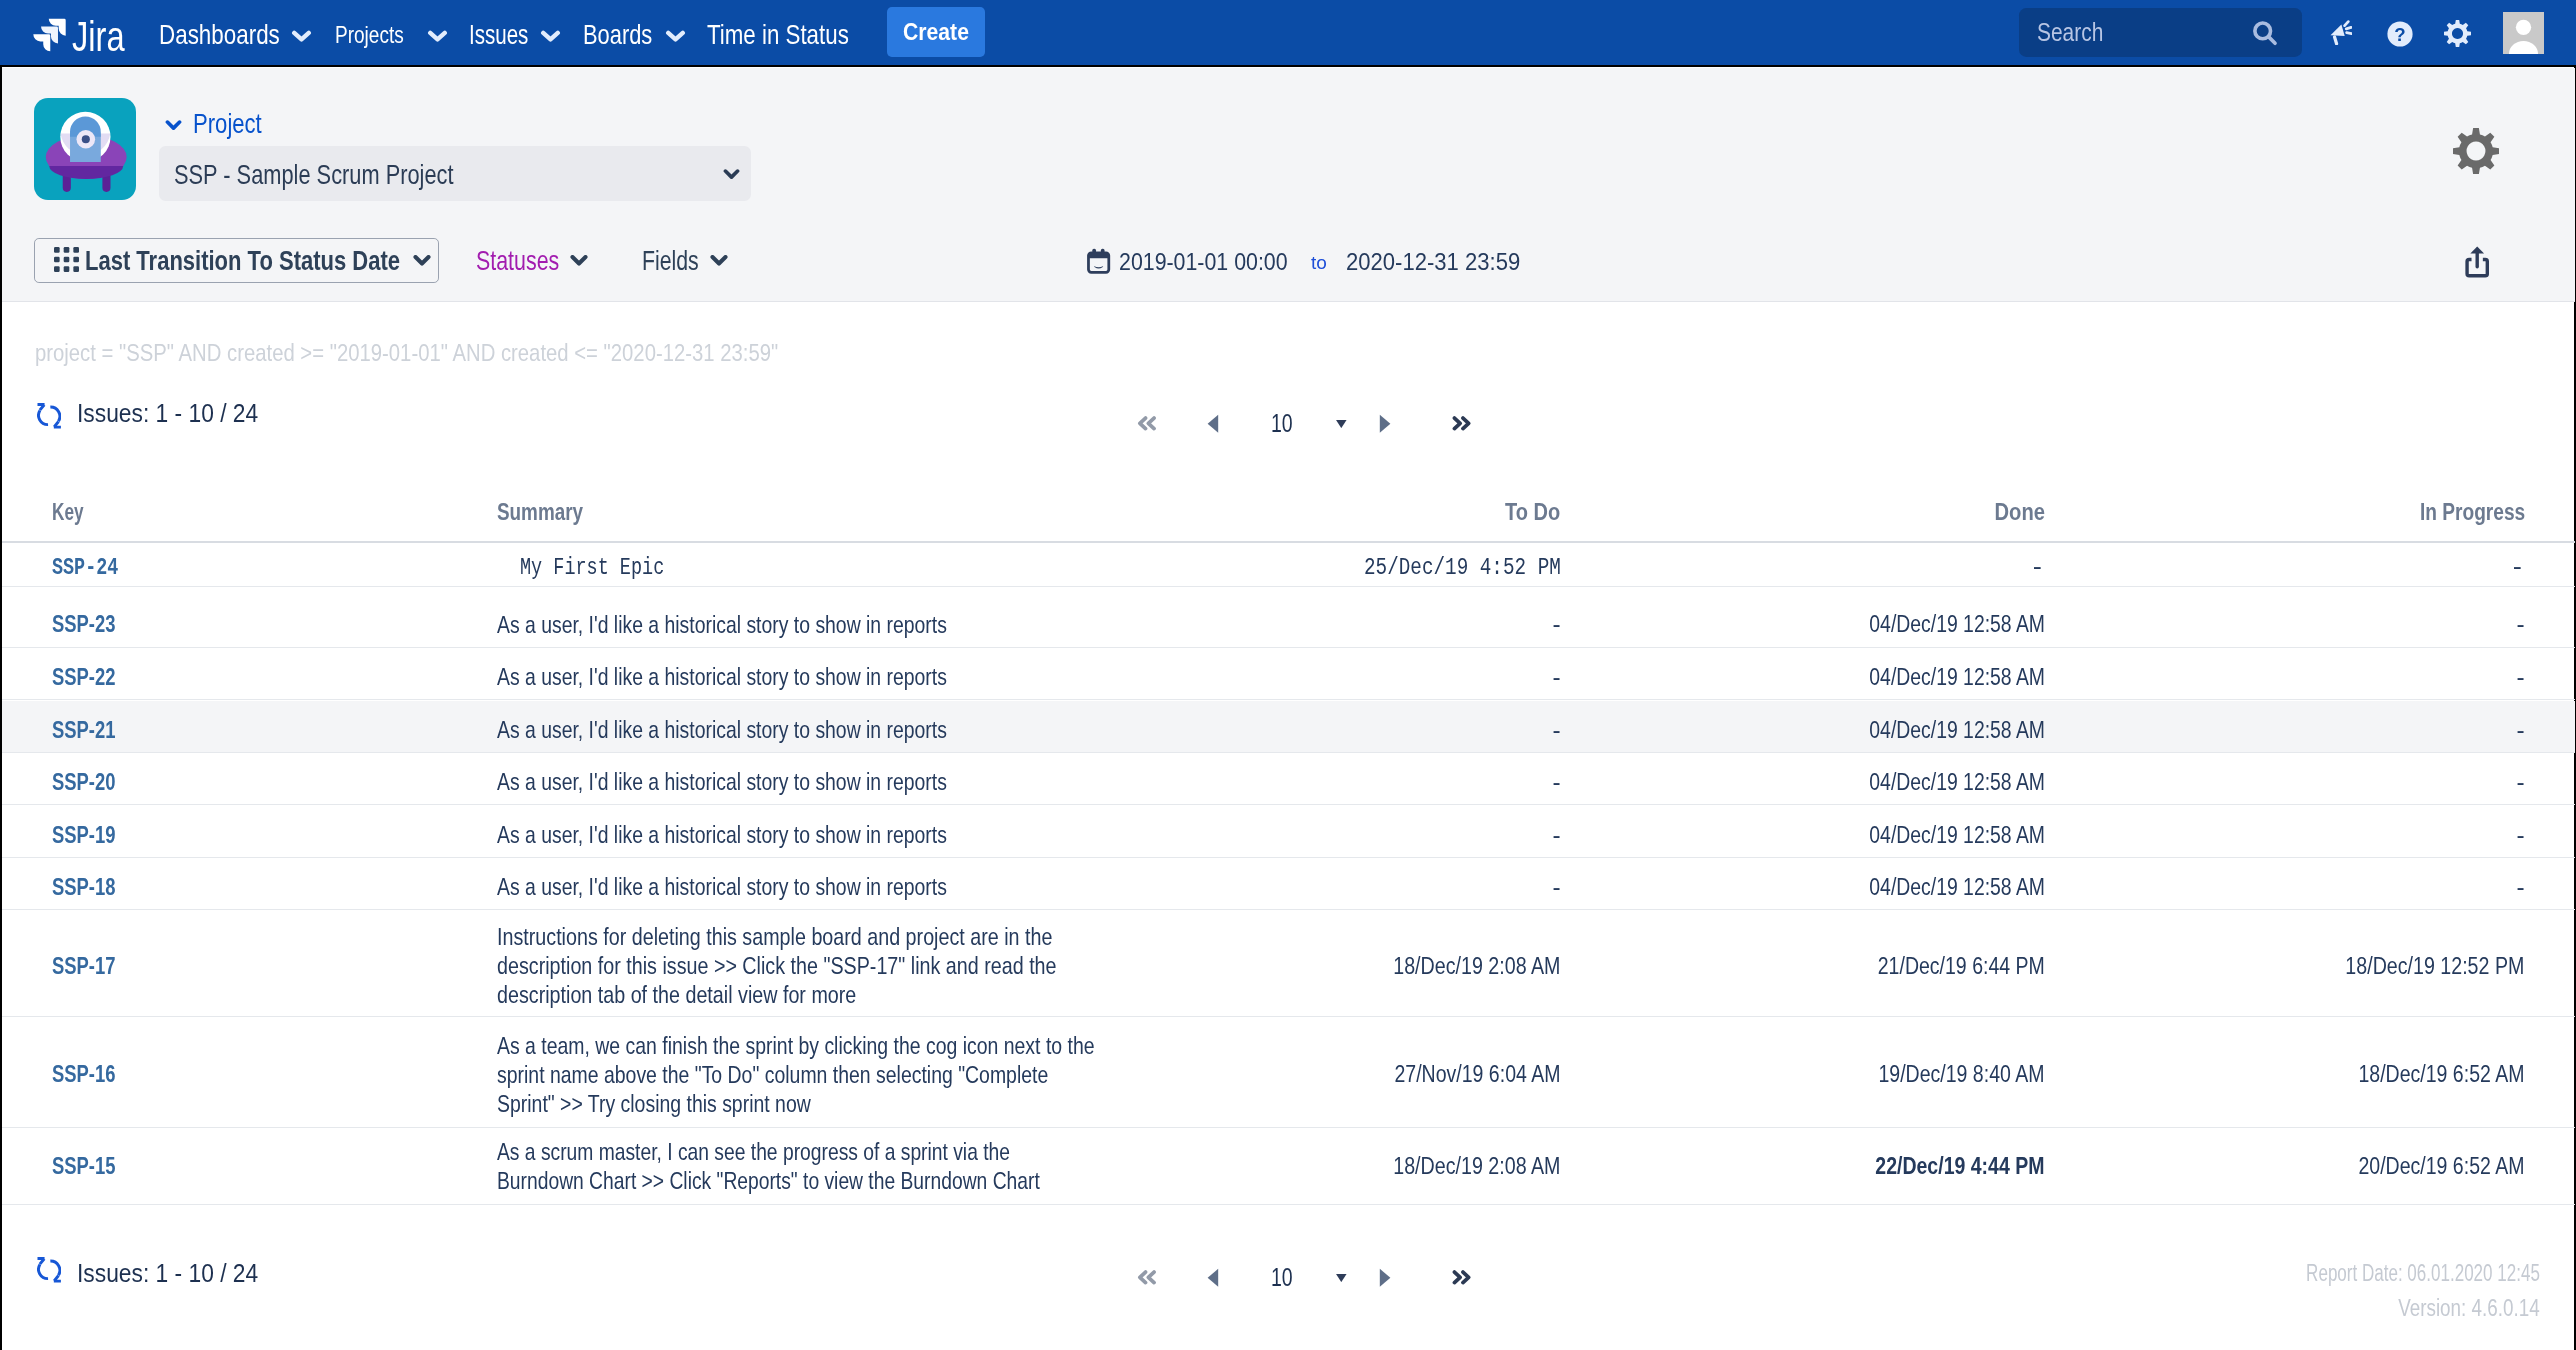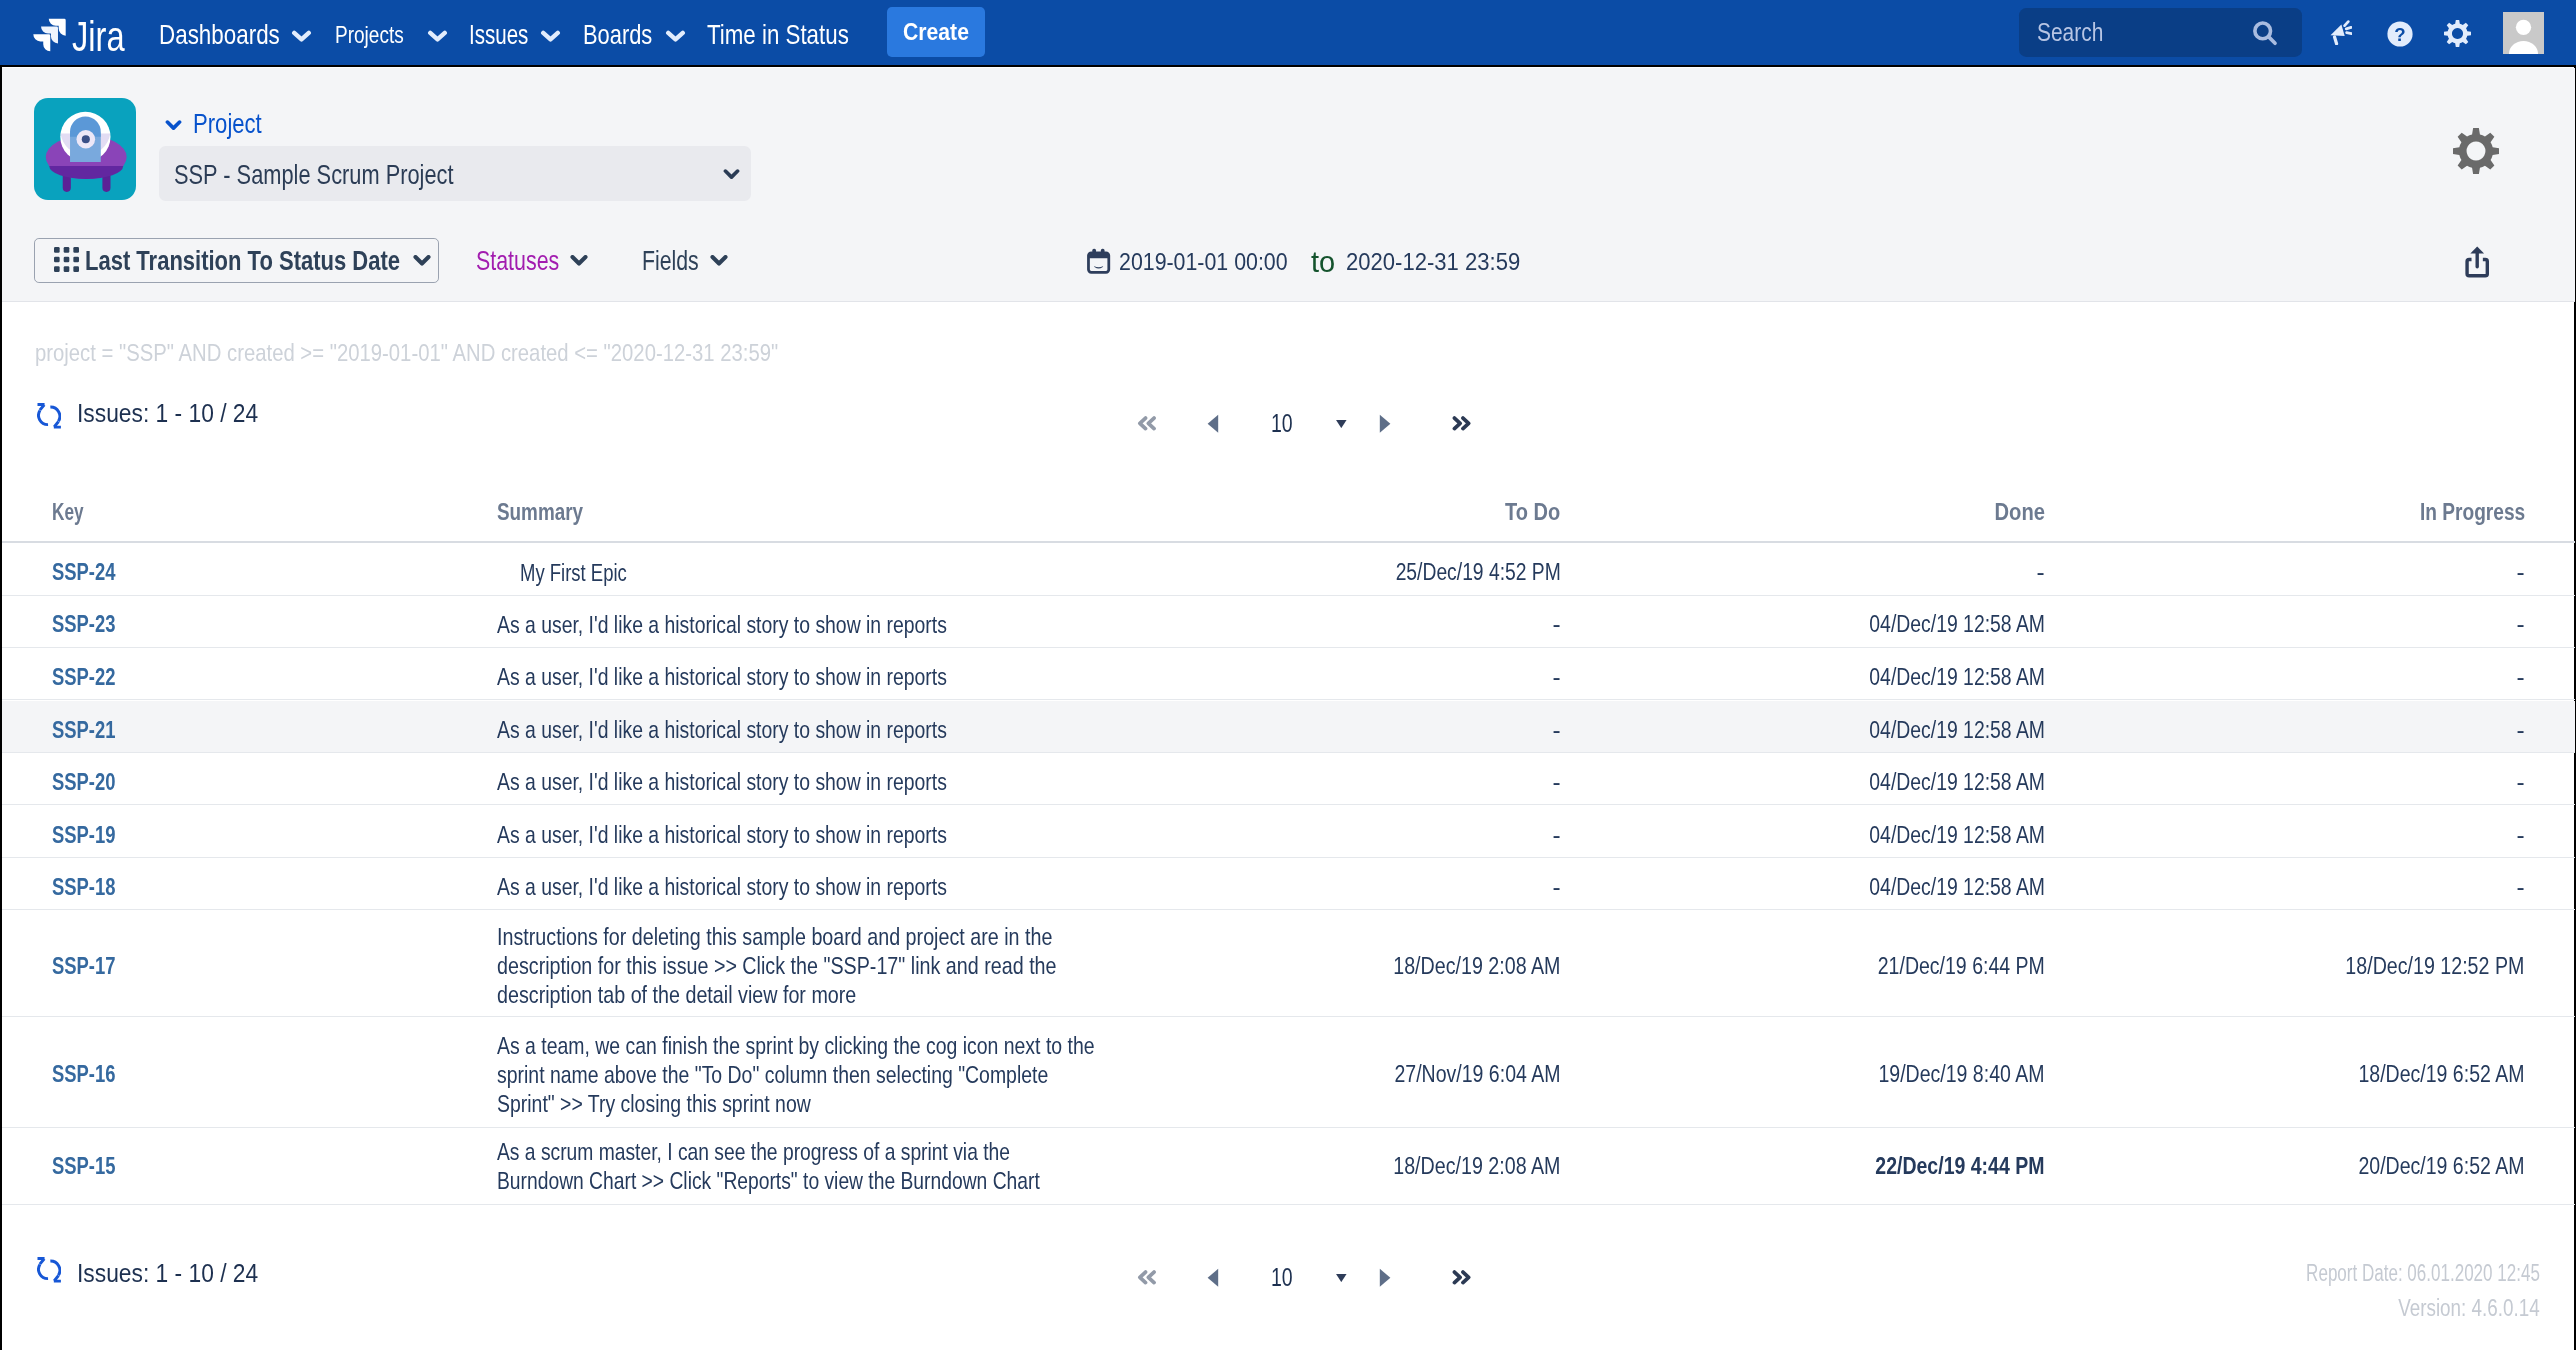--- a/index.html
+++ b/index.html
@@ -129,21 +129,21 @@
   </svg>
 
 <svg style="left:1087px;top:248px;" width="23.6" height="26" viewBox="0 0 29 32">
   <rect x="6.5" y="1" width="4.6" height="8" rx="2" fill="#2e3e5c"></rect>
     <rect x="17" y="1" width="4.6" height="8" rx="2" fill="#2e3e5c"></rect>
   <rect x="1.8" y="6" width="25" height="24" rx="3.4" fill="none" stroke="#2e3e5c" stroke-width="3.4"></rect>
   <rect x="1.8" y="6" width="25" height="6.6" fill="#2e3e5c"></rect>
   <path d="M8.5 22 Q14.3 25.2 20 22 L19 23.6 Q14.3 26.6 9.6 23.6 Z" fill="#2e3e5c"></path>
 </svg>
 <span class="t" id="date1" style="left:1119px;top:246px;font-size:23.6px;line-height:33px;color:#253a5c;"><span style="display:inline-block;transform:scaleX(0.905);transform-origin:0 50%;">2019-01-01 00:00</span></span>
-<span class="t" id="to" style="left:1311px;top:246px;font-size:29px;line-height:33px;color:#14532d;"><span style="display:inline-block;transform:scaleX(1.0);transform-origin:0 50%;">to</span></span>
+<span class="t" id="to" style="left:1311px;top:246px;font-size:19px;line-height:33px;color:#1d4ed8;"><span style="display:inline-block;transform:scaleX(1.0);transform-origin:0 50%;">to</span></span>
 <span class="t" id="date2" style="left:1346px;top:246px;font-size:23.6px;line-height:33px;color:#253a5c;"><span style="display:inline-block;transform:scaleX(0.935);transform-origin:0 50%;">2020-12-31 23:59</span></span>
 <svg style="left:2465px;top:245px;" width="24.4" height="34" viewBox="0 0 30 42">
   <path d="M8 18 l-3 0 a2.5 2.5 0 0 0 -2.5 2.5 l0 15 a2.5 2.5 0 0 0 2.5 2.5 l20 0 a2.5 2.5 0 0 0 2.5 -2.5 l0 -15 a2.5 2.5 0 0 0 -2.5 -2.5 l-3 0" stroke="#2e3c59" stroke-width="4.2" fill="none"></path>
   <line x1="15" y1="8" x2="15" y2="27" stroke="#2e3c59" stroke-width="4.2" stroke-linecap="round"></line>
   <path d="M6.5 10.5 L15 2 L23.5 10.5 Z" fill="#2e3c59"></path>
 </svg>
 
 <span class="t" id="jql" style="left:35px;top:336px;font-size:24.4px;line-height:33px;color:#cdd2d9;"><span style="display:inline-block;transform:scaleX(0.832);transform-origin:0 50%;">project = "SSP" AND created &gt;= "2019-01-01" AND created &lt;= "2020-12-31 23:59"</span></span>
 
 <svg style="left:37px;top:403px;" width="24.4" height="26" viewBox="0 0 30 32">
@@ -173,21 +173,21 @@
     <path d="M3 2.5 L10 9 L3 15.5 M13.5 2.5 L20.5 9 L13.5 15.5" stroke="#2c3a54" stroke-width="4.6" fill="none" stroke-linecap="round" stroke-linejoin="round"></path>
   </svg>
 
 <span class="t" id="hkey" style="left:52px;top:495px;font-size:24.4px;line-height:33px;color:#6c7a90;font-weight:bold;"><span style="display:inline-block;transform:scaleX(0.705);transform-origin:0 50%;">Key</span></span>
 <span class="t" id="hsum" style="left:497px;top:495px;font-size:24.4px;line-height:33px;color:#6c7a90;font-weight:bold;"><span style="display:inline-block;transform:scaleX(0.774);transform-origin:0 50%;">Summary</span></span>
 <span class="t" id="htodo" style="right:1016px;top:495px;font-size:24.4px;line-height:33px;color:#6c7a90;font-weight:bold;"><span style="display:inline-block;transform:scaleX(0.82);transform-origin:100% 50%;">To Do</span></span>
 <span class="t" id="hdone" style="right:531px;top:495px;font-size:24.4px;line-height:33px;color:#6c7a90;font-weight:bold;"><span style="display:inline-block;transform:scaleX(0.827);transform-origin:100% 50%;">Done</span></span>
 <span class="t" id="hprog" style="right:51px;top:495px;font-size:24.4px;line-height:33px;color:#6c7a90;font-weight:bold;"><span style="display:inline-block;transform:scaleX(0.784);transform-origin:100% 50%;">In Progress</span></span>
 <div style="position:absolute;left:1.6px;top:541px;width:2573px;height:1.6px;background:#d8dce2;"></div>
 
-<div class="row" style="top:543px;height:53px;">
+<div class="row" style="top:543px;height:44px;font-family:Liberation Mono, monospace;">
 <div class="cell" style="left:50px;">
       <span id="k0" style="display:inline-block;font-weight:bold;color:#35699f;font-size:24.4px;transform:translateY(3.3px) scaleX(0.755);transform-origin:0 50%;">SSP-24</span>
     </div>
 <div class="cell" style="left:518px;">
       <div id="s0" style="line-height:29px;color:#253a5c;font-size:24.4px;transform:translateY(3.3px) scaleX(0.758);transform-origin:0 50%;white-space:nowrap;">My First Epic</div>
     </div>
 <div class="cell" style="right:1014px;justify-content:flex-end;">
       <span id="t0" style="display:inline-block;color:#253a5c;font-size:24.4px;transform:translateY(3.3px) scaleX(0.791);transform-origin:100% 50%;">25/Dec/19 4:52 PM</span>
     </div>
 <div class="cell" style="right:530px;justify-content:flex-end;">

